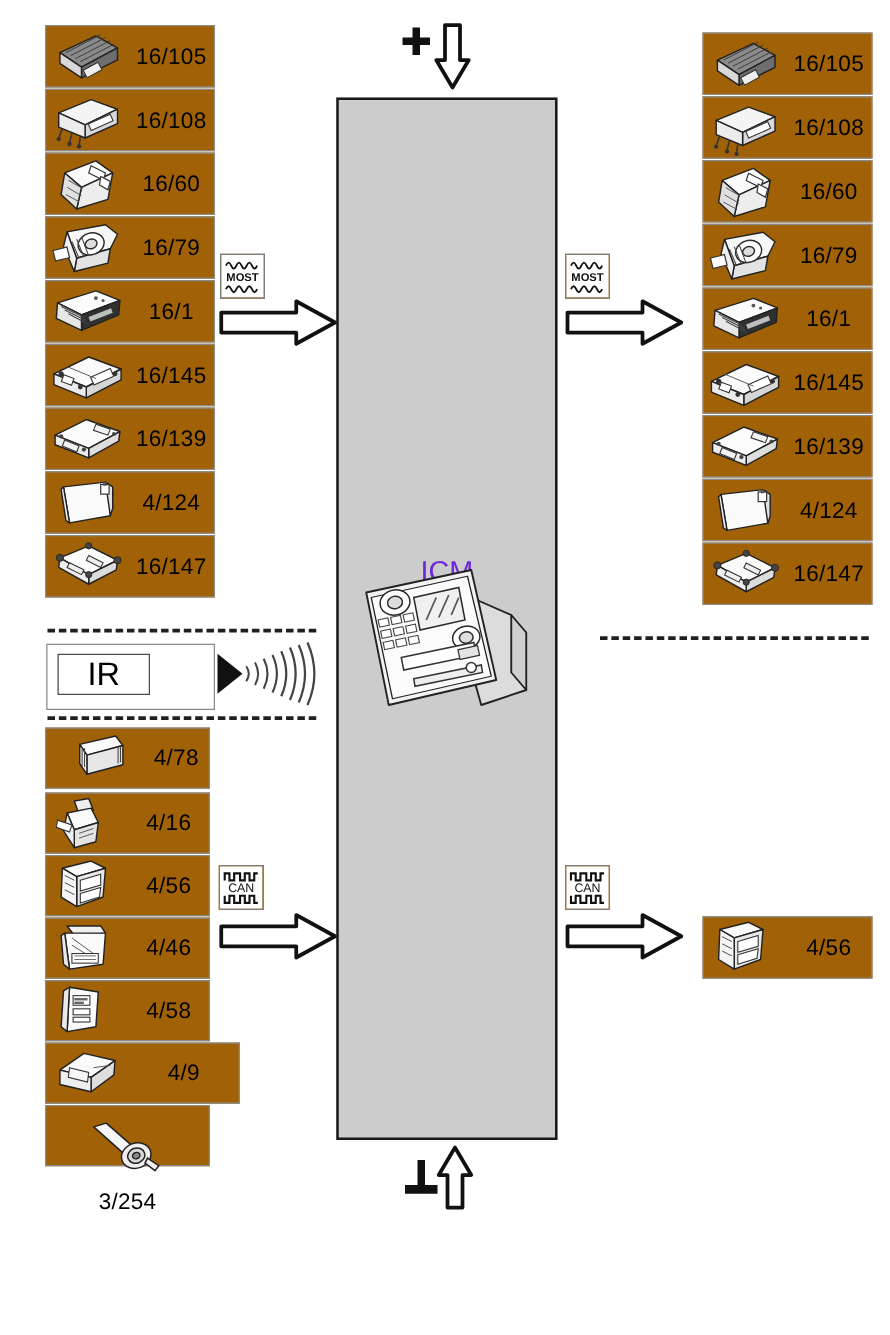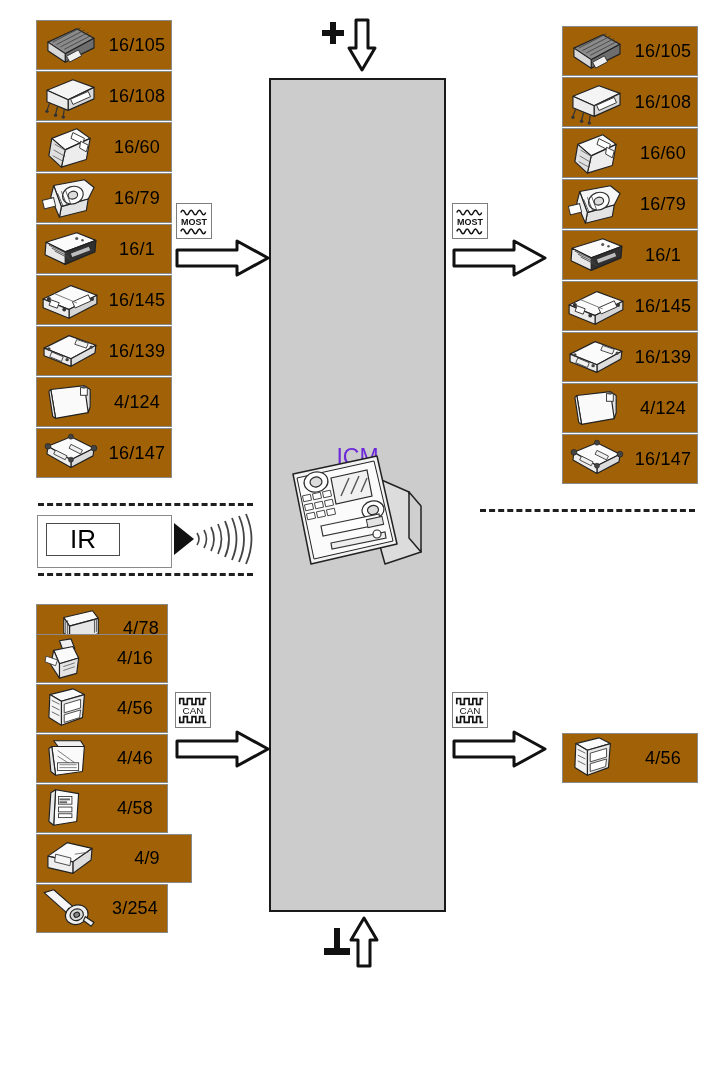--- a/index.html
+++ b/index.html
@@ -685,21 +685,21 @@
           <circle cx="10" cy="18" r="3"></circle>
             <circle cx="34" cy="8" r="2.6"></circle>
           <circle cx="58" cy="20" r="3"></circle>
             <circle cx="34" cy="32" r="2.6"></circle>
         </g>
       </svg>
     </span>
     <span class="comp-label">16/147</span>
   </div>
 
-  <div class="comp-box" style="left:36px;top:604px;width:132px;height:49px;padding-left:12px;">
+  <div class="comp-box" style="left:36px;top:582px;width:132px;height:49px;padding-left:12px;">
     <span class="comp-art">
       <svg viewBox="0 0 66 49">
         <g stroke="#222" stroke-width="1.2" stroke-linejoin="round">
           <path d="M14 13 L44 6 L50 14 L20 22 Z" fill="#fafafa"></path>
           <path d="M20 22 L50 14 L50 30 L20 38 Z" fill="#e6e6e6"></path>
           <path d="M14 13 L20 22 L20 38 L14 29 Z" fill="#f2f2f2"></path>
         </g>
         <g stroke="#444" stroke-width="0.9" fill="none">
           <path d="M16 17 L16 31"></path>
             <path d="M18 16 L18 32"></path>
@@ -811,21 +811,21 @@
           <path d="M18 20 L34 24 L33 32 L17 28 Z"></path>
         </g>
         <g stroke="#555" stroke-width="0.8" fill="none">
             <path d="M38 20 L52 18"></path>
           </g>
       </svg>
     </span>
     <span class="comp-label">4/9</span>
   </div>
 
-  <div class="comp-box" style="left:36px;top:884px;width:132px;height:49px;">
+  <div class="comp-box" style="left:36px;top:884px;width:132px;height:49px;flex-direction:column;">
     <span class="comp-art">
       <svg viewBox="0 0 66 49">
         <g stroke="#222" stroke-width="1.2" stroke-linejoin="round">
           <path d="M6 8 L16 5 L40 26 L34 33 Z" fill="#f6f6f6"></path>
         </g>
         <g stroke="#222" stroke-width="1.2" fill="#efefef">
           <ellipse cx="40" cy="31" rx="12" ry="10" transform="rotate(-20 40 31)"></ellipse>
           <ellipse cx="40" cy="31" rx="7" ry="6" transform="rotate(-20 40 31)" fill="#d8d8d8"></ellipse>
           <ellipse cx="40" cy="31" rx="3" ry="2.5" transform="rotate(-20 40 31)" fill="#888"></ellipse>
         </g>

